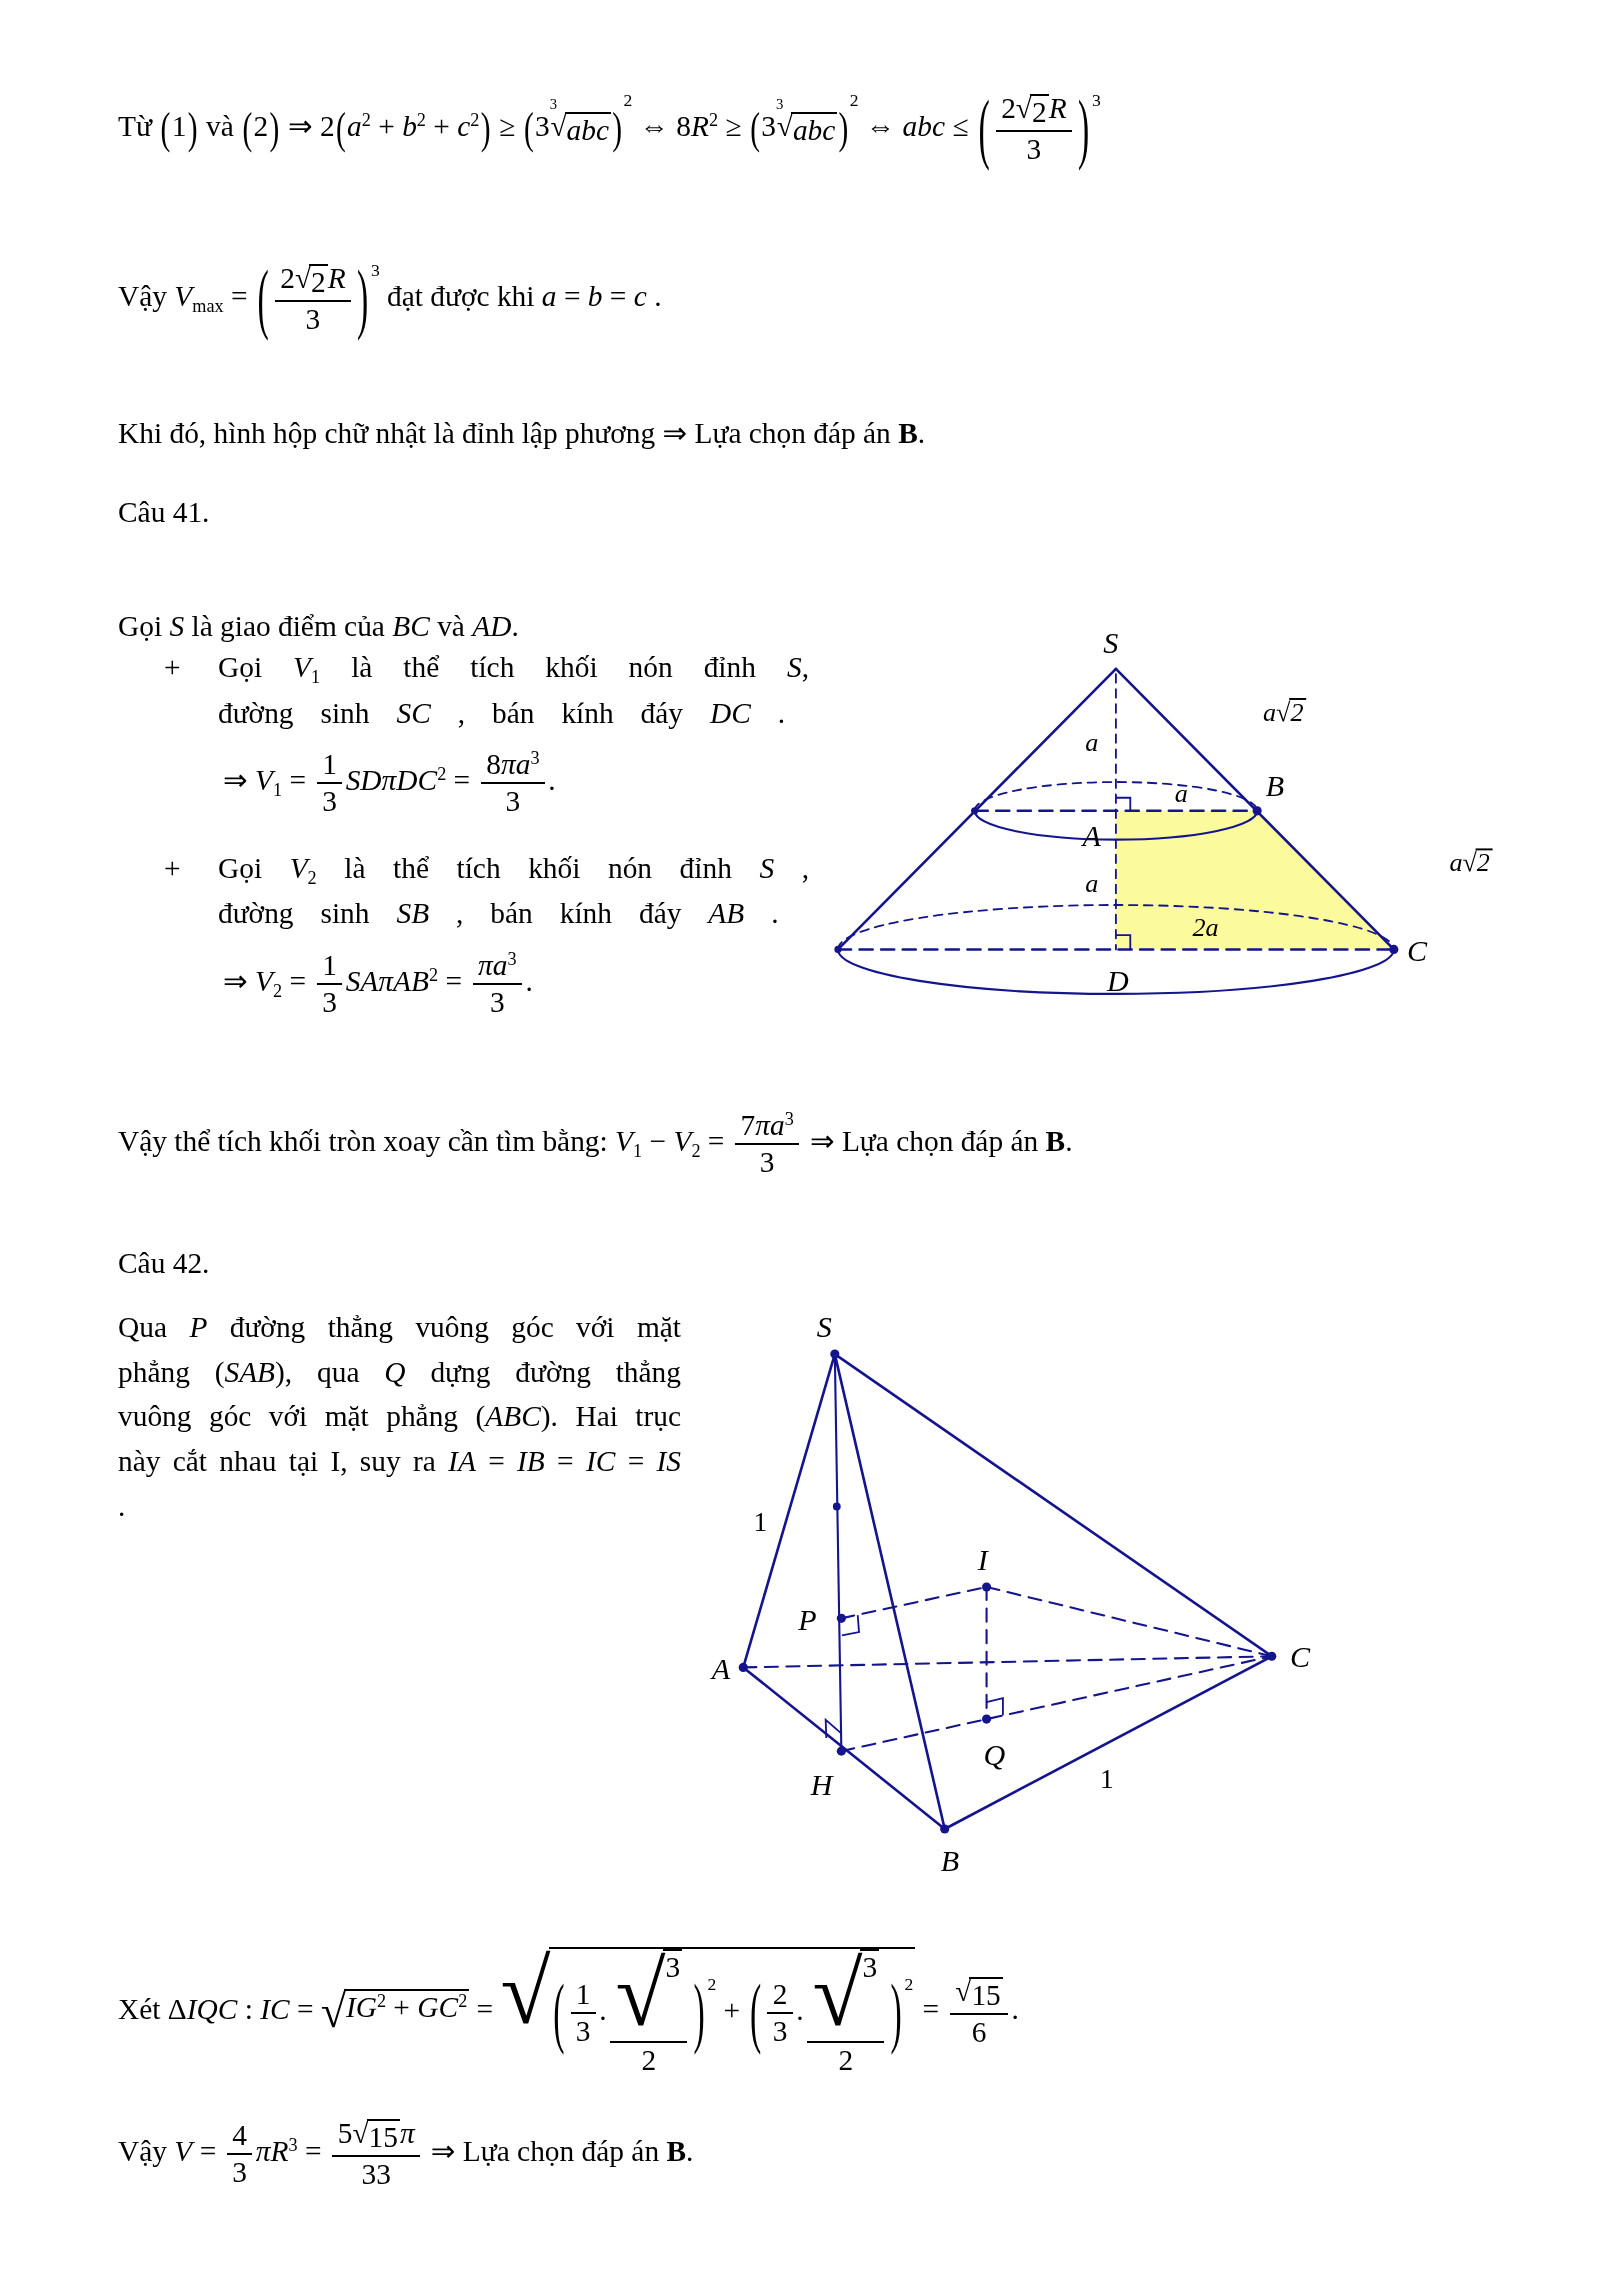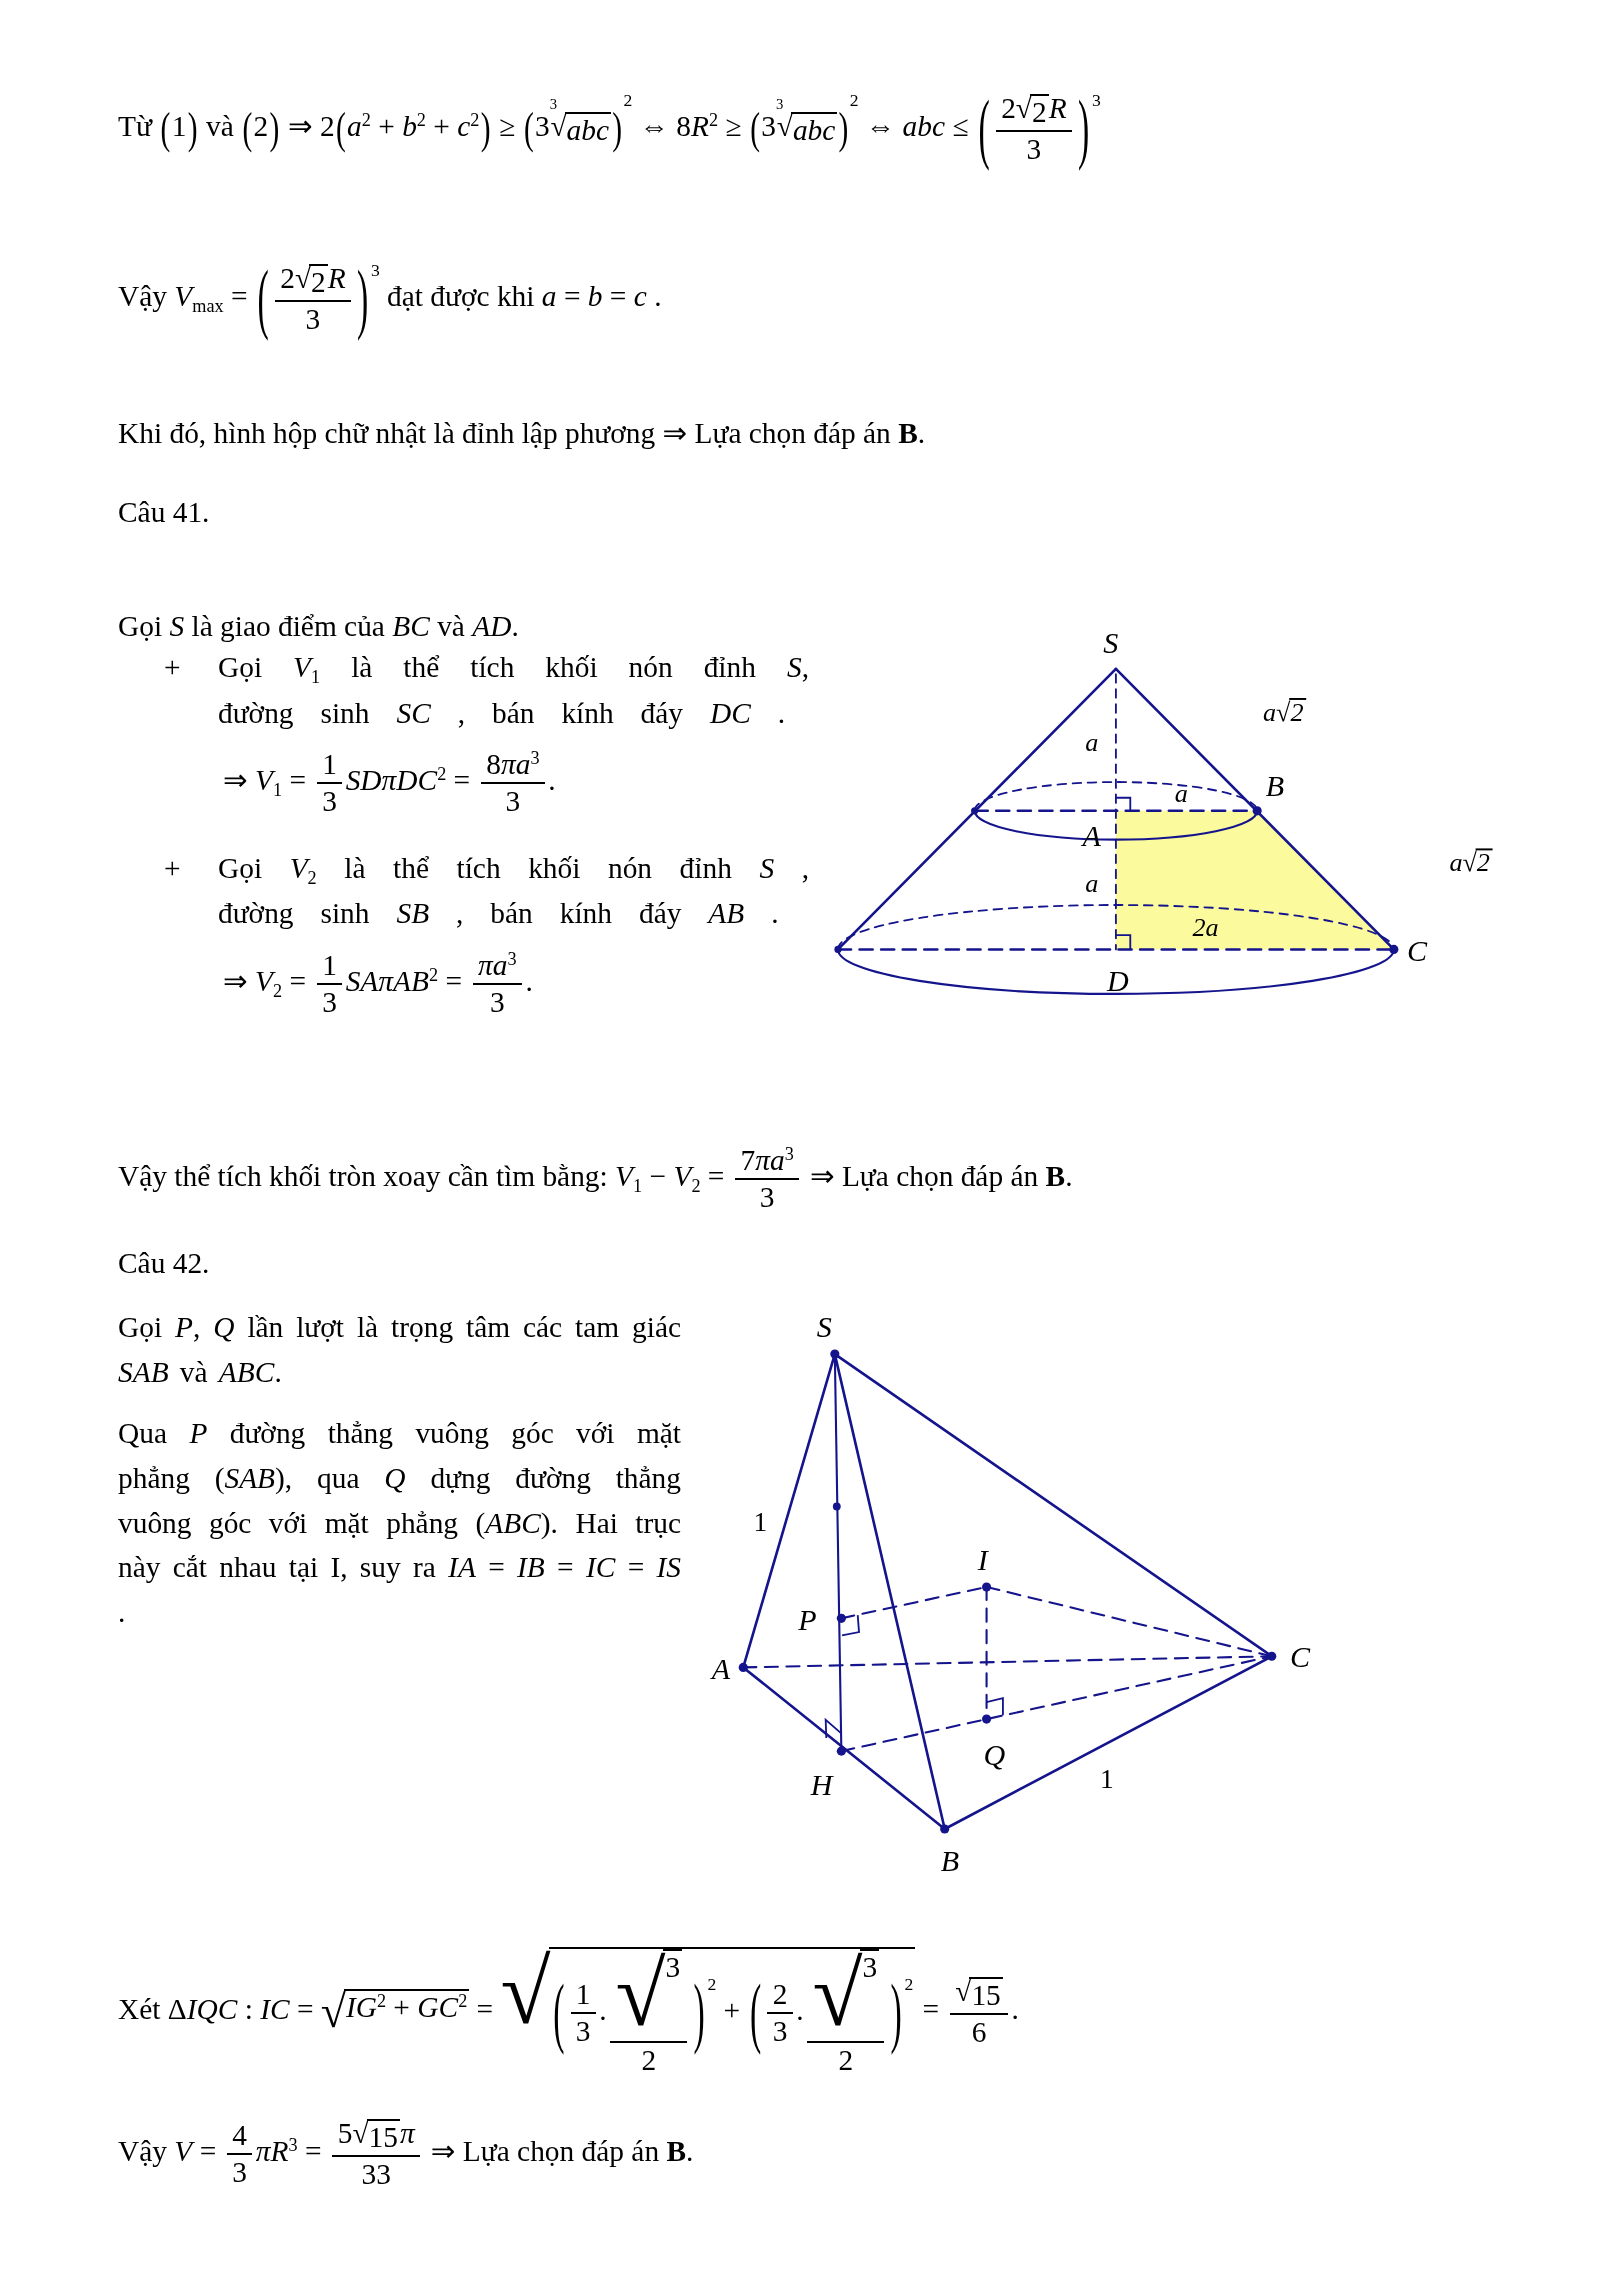--- a/index.html
+++ b/index.html
@@ -141,29 +141,28 @@
       <text class="dim" x="575" y="290" text-anchor="middle">a</text>
       <text class="dim" x="448" y="428" text-anchor="end">a</text>
       <text class="dim" x="612" y="496" text-anchor="middle">2a</text>
       <text class="dim" x="700" y="166">a√2</text>
       <line class="over" x1="740" y1="133" x2="766" y2="133"></line>
       <text class="dim" x="985" y="396">a√2</text>
       <line class="over" x1="1025" y1="363" x2="1051" y2="363"></line>
     </g>
   </svg>
 
-  <div class="fline" style="left:118px;top:1144px;"><span class="m-txt">Vậy thể tích khối tròn xoay cần tìm bằng: </span><span class="m-it">V</span><span class="m-sub">1</span><span class="m-txt"> − </span><span class="m-it">V</span><span class="m-sub">2</span><span class="m-txt"> = </span><span class="m-frac">
+  <div class="fline" style="left:118px;top:1109px;"><span class="m-txt">Vậy thể tích khối tròn xoay cần tìm bằng: </span><span class="m-it">V</span><span class="m-sub">1</span><span class="m-txt"> − </span><span class="m-it">V</span><span class="m-sub">2</span><span class="m-txt"> = </span><span class="m-frac">
         <span class="m-num"><span class="m-txt">7</span><span class="m-it">πa</span><span class="m-sup">3</span></span>
         <span class="m-den"><span class="m-txt">3</span></span>
       </span><span class="m-txt"> ⇒ Lựa chọn đáp án </span><span class="m-bold">B</span><span class="m-txt">.</span></div>
 
   <h2 class="qheading" style="top:1247px;">Câu 42.</h2>
 
   <div class="q42col">
-    <p><span class="m-txt">Gọi </span><span class="m-it">P</span><span class="m-txt">, </span><span class="m-it">Q</span><span class="m-txt"> lần lượt là trọng tâm các tam giác </span><span class="m-it">SAB</span><span class="m-txt"> và </span><span class="m-it">ABC</span><span class="m-txt">.</span></p>
     <p><span class="m-txt">Qua </span><span class="m-it">P</span><span class="m-txt"> đường thẳng vuông góc với mặt phẳng (</span><span class="m-it">SAB</span><span class="m-txt">), qua </span><span class="m-it">Q</span><span class="m-txt"> dựng đường thẳng vuông góc với mặt phẳng (</span><span class="m-it">ABC</span><span class="m-txt">). Hai trục này cắt nhau tại I, suy ra </span><span class="m-it">IA</span><span class="m-txt"> = </span><span class="m-it">IB</span><span class="m-txt"> = </span><span class="m-it">IC</span><span class="m-txt"> = </span><span class="m-it">IS</span><span class="m-txt"> .</span></p>
   </div>
 
   <svg class="diagram" viewBox="0 0 980 900" style="left:687px;top:1299px;width:641px;height:589px">
     <g>
       <line class="ln" x1="226" y1="84" x2="86" y2="563"></line>
       <line class="ln" x1="226" y1="84" x2="394" y2="810"></line>
       <line class="ln" x1="226" y1="84" x2="894" y2="546"></line>
       <line class="ln" x1="86" y1="563" x2="394" y2="810"></line>
       <line class="ln" x1="394" y1="810" x2="894" y2="546"></line>

